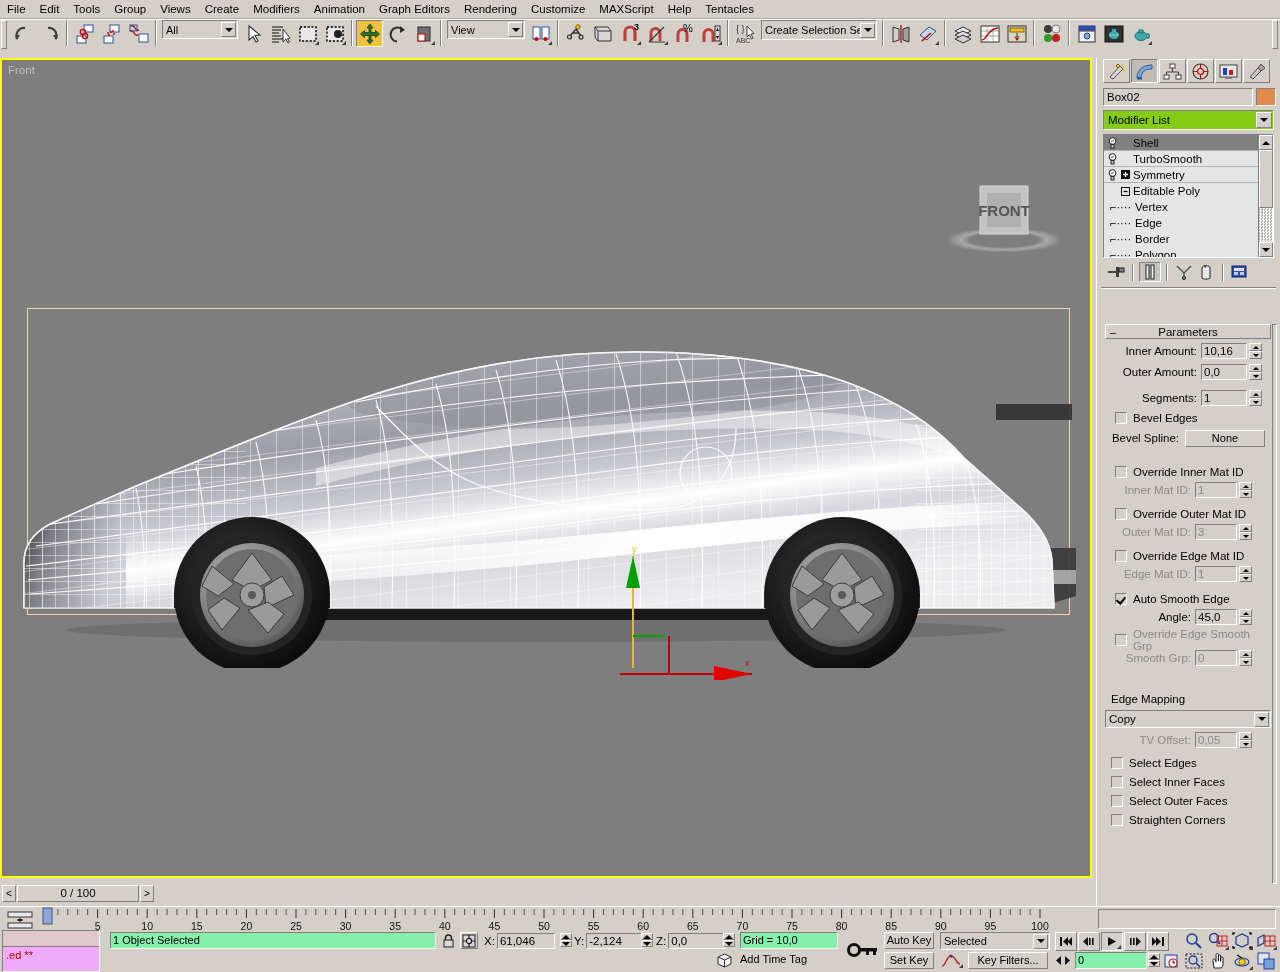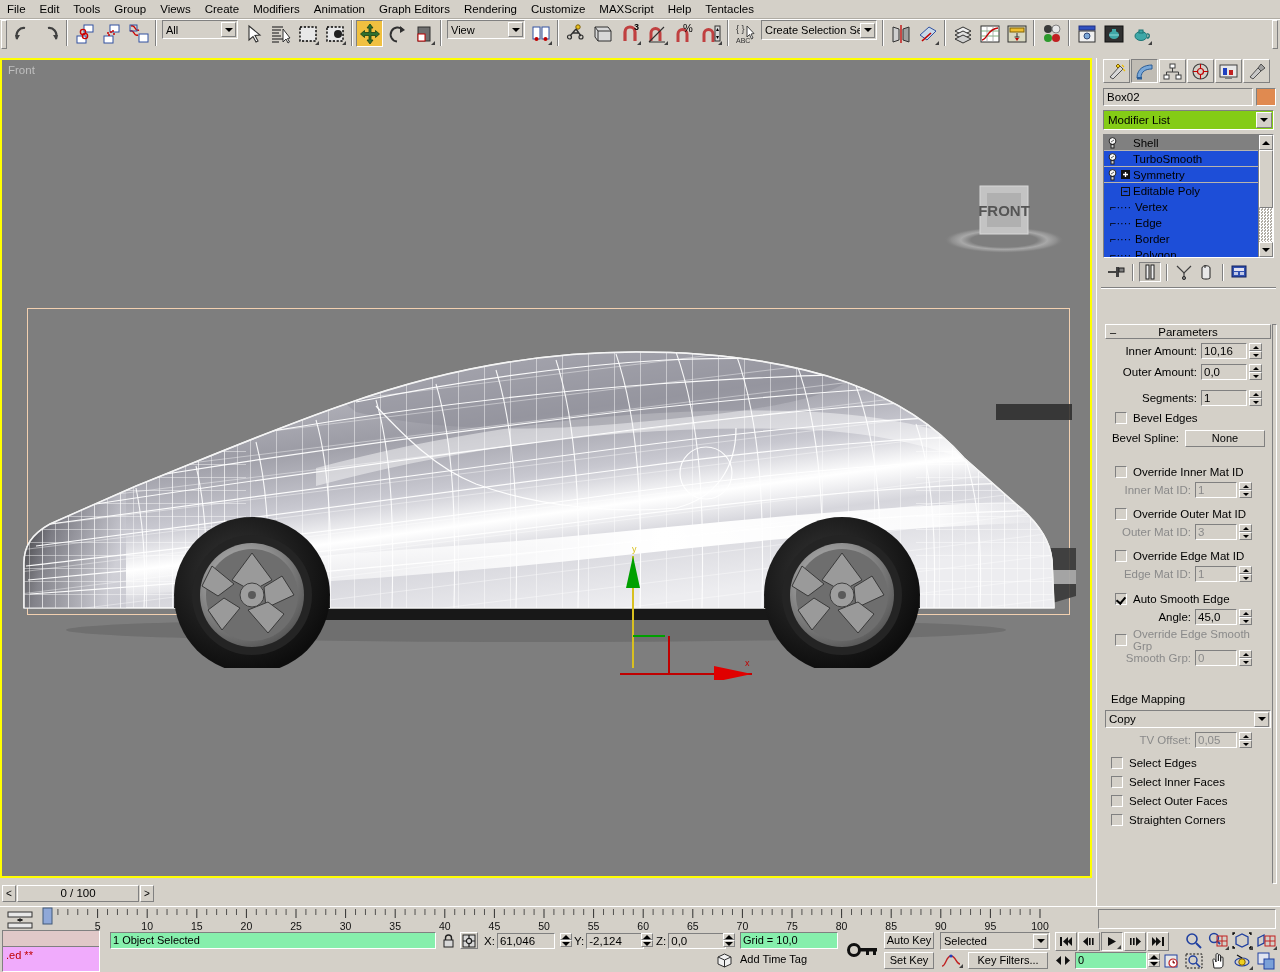--- a/index.html
+++ b/index.html
@@ -107,21 +107,21 @@
     border: 1px solid; border-color: #808080 #fff #fff #808080; background: #84cc16;
   }
   #modlist .txt { flex: 1; padding-left: 4px; font-size: 11.5px; }
   #modlist .arrow { width: 16px; height: 16px; margin-right: 1px;
     border: 1px solid; border-color: #fff #808080 #808080 #fff; background: #d4d0c8;
     display: flex; align-items: center; justify-content: center; }
 
   #stack {
     margin: 4px 6px 0 6px; height: 124px;
     border: 1px solid; border-color: #808080 #fff #fff #808080;
-    background: #1d4ed8; display: flex;
+    background: #e5e5e5; display: flex;
   }
   #stacklist { flex: 1; overflow: hidden; }
   .srow { height: 16px; display: flex; align-items: center; font-size: 11.5px; padding-left: 2px;
           border-bottom: 1px solid #b8b4ac; }
   .srow.selected { background: #808080; color: #000; }
   .srow .bulb { width: 13px; display: flex; align-items: center; justify-content: center; }
   .srow .plusbox { width: 12px; display:flex; align-items:center; justify-content:center; }
   .srow .nm { padding-left: 2px; }
   .srow.child { border-bottom: none; height: 16px; padding-left: 6px; }
   .srow.child .dots { color: #000; letter-spacing: 0px; font-size: 11px; padding-right:2px; }

